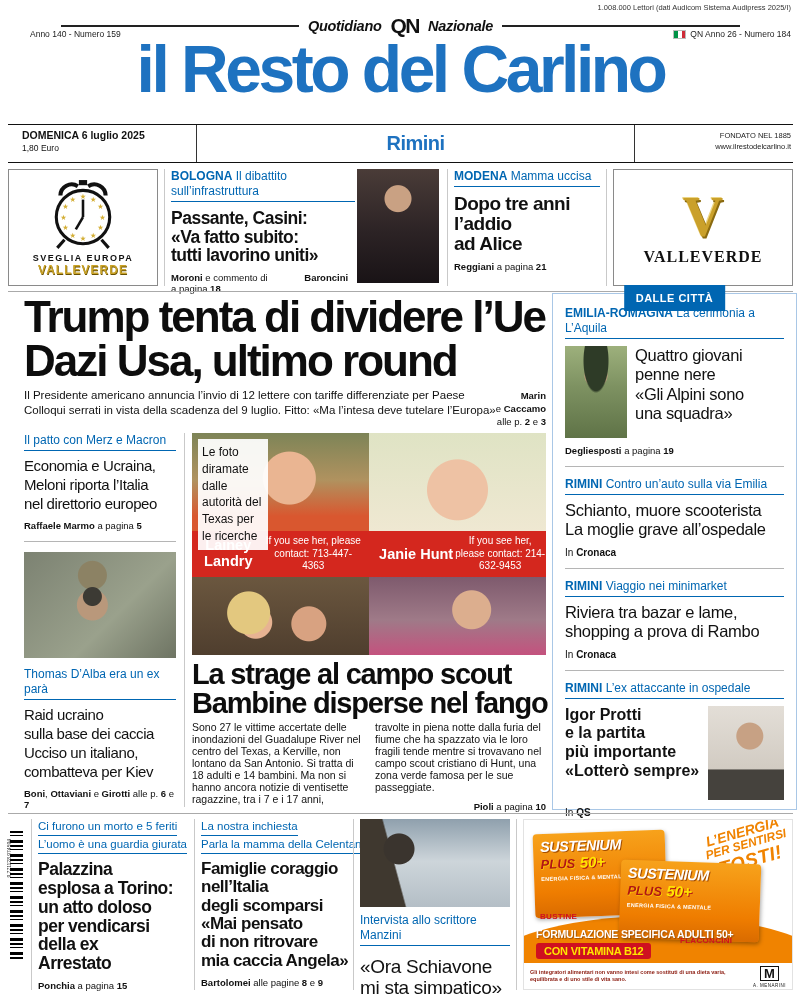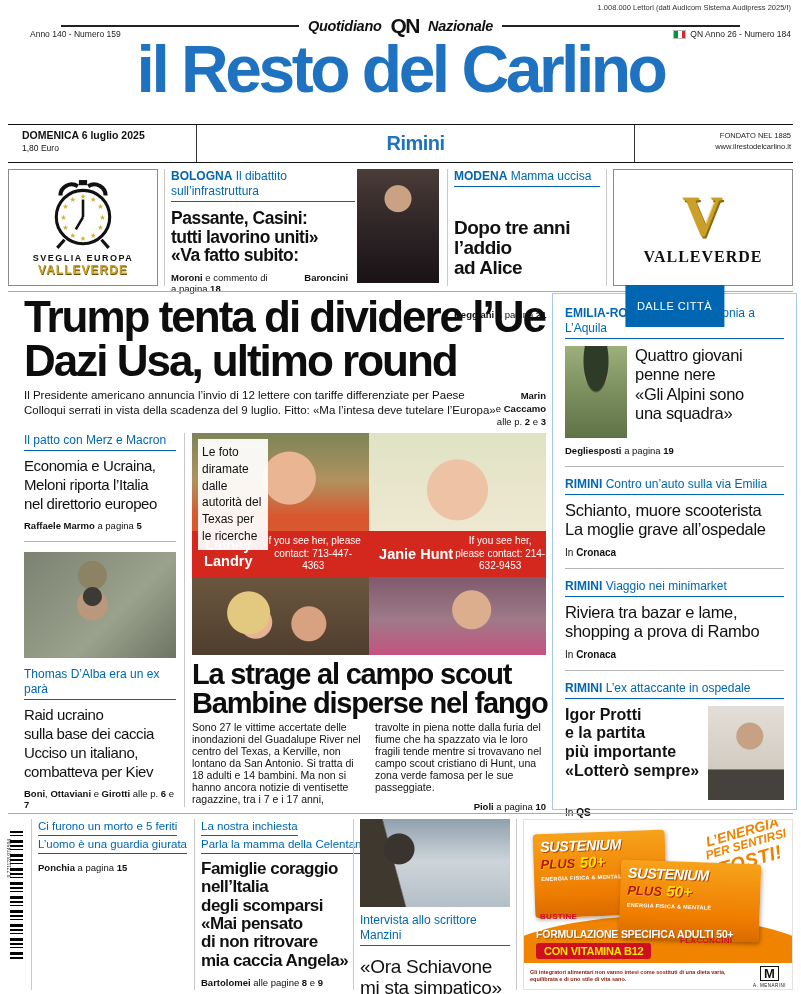--- a/index.html
+++ b/index.html
@@ -39,21 +39,21 @@
   .ad1 .l1{font-size:9px;font-weight:700;letter-spacing:1.5px;margin-top:1px;}
   .ad1 .l2{font-size:12px;font-weight:800;letter-spacing:1px;color:#c9a227;text-shadow:0.5px 0.5px 0 #6b5200;}
   .ad2{flex:1;}
   .ad2 .bigv{font-family:"Liberation Serif",serif;font-weight:900;font-size:56px;line-height:1;color:#caa02a;
              text-shadow:1.5px 1.5px 0 #8a6a10,-1px -1px 0 #ecd584;}
   .ad2 .vname{font-family:"Liberation Serif",serif;font-weight:800;font-size:16px;letter-spacing:1px;margin-top:3px;}
   .kicker{display:block;color:#0066b2;font-size:12px;border-bottom:1px solid #0066b2;padding-bottom:2px;line-height:1.25;}
   .kc{font-weight:700;}
   .ts-story{display:flex;flex-direction:column;}
   .ts1{width:184px;}
-  .ts2{width:146px;gap:24px;}
+  .ts2{width:146px;}
   .ts-hl{font-weight:800;font-size:17.5px;line-height:1.06;letter-spacing:-0.5px;margin-top:7px;}
   .ts2 .ts-hl{font-size:19px;}
   .byline{font-size:9.5px;margin-top:7px;color:#111;}
   .ph{flex:none;}
   .casini{width:82px;height:114px;margin:0 2px;
     background:radial-gradient(circle at 50% 26%, #c9a183 0 13px, rgba(0,0,0,0) 14px),
                linear-gradient(180deg,#4a3c38 0%,#2c2325 55%,#191316 100%);}
 
   
   .rule{position:absolute;left:8px;right:8px;height:1px;background:#aaa;}
@@ -102,21 +102,21 @@
   .capbox{position:absolute;top:6px;left:6px;width:62px;background:rgba(255,255,255,0.93);
           padding:5px 4px;font-size:12px;line-height:1.4;color:#111;}
   .feat-hl{margin-top:5px;font-size:29px;font-weight:800;letter-spacing:-1.2px;line-height:0.99;color:#0d0d0d;}
   .feat-body{margin-top:5px;display:flex;gap:12px;font-size:10.5px;line-height:1.13;}
   .fcol{width:171px;}
   .feat-byline{text-align:right;font-size:9.5px;margin-top:8px;}
 
   
   .rbox{position:absolute;top:293px;left:552px;width:243px;height:515px;border:1px solid #a9c7e6;background:#fff;}
   .rbox-label{position:absolute;top:-9px;left:50%;transform:translateX(-50%);background:#0066b2;color:#fff;
-              font-weight:400;font-size:11px;letter-spacing:0.5px;padding:15px 12px;white-space:nowrap;}
+              font-weight:700;font-size:11px;letter-spacing:0.5px;padding:7px 12px;white-space:nowrap;}
   .rbox-inner{padding:12px 12px 0 12px;}
   .rb-row{display:flex;gap:8px;margin-top:7px;align-items:flex-start;}
   .rb-hl{font-size:16.5px;line-height:1.18;letter-spacing:-0.3px;}
   .rb-hl-bold{font-weight:700;font-size:16px;line-height:1.16;flex:1;}
   .alpino{width:62px;height:92px;
     background:radial-gradient(ellipse at 50% 16%, #2e3b27 0 12px, rgba(0,0,0,0) 13px),
                radial-gradient(circle at 50% 32%, #caa285 0 11px, rgba(0,0,0,0) 12px),
                linear-gradient(180deg,#9db07c 0%,#7d9161 45%,#5f7347 100%);}
   .protti{width:76px;height:94px;
     background:radial-gradient(circle at 55% 32%, #c7a184 0 13px, rgba(0,0,0,0) 14px),
@@ -241,22 +241,22 @@
         </g>
       </svg>
       <div class="l1">SVEGLIA EUROPA</div>
       <div class="l2">VALLEVERDE</div>
     </div>
     <div class="vd"></div>
     <div class="ts-story ts1">
       <span class="kicker"><span class="kc">BOLOGNA</span><span> Il dibattito sull’infrastruttura</span></span>
       <div class="ts-hl lines">
           <div>Passante, Casini:</div>
+          <div>«Va fatto subito:</div>
           <div>tutti lavorino uniti»</div>
-          <div>«Va fatto subito:</div>
         </div>
       <div class="byline"><span style="font-weight: 700;">Moroni</span><span> e commento di </span><span style="font-weight: 700; margin-left: 34px;">Baroncini</span><span> a pagina </span><span style="font-weight: 700;">18</span></div>
     </div>
     <div class="ph casini"></div>
     <div class="vd"></div>
     <div class="ts-story ts2">
       <span class="kicker"><span class="kc">MODENA</span><span> Mamma uccisa</span></span>
       <div class="ts-hl lines">
           <div>Dopo tre anni</div>
           <div>l’addio</div>
@@ -394,20 +394,28 @@
   <div class="rule rule2"></div>
 
   <div class="bottomrow">
     <div class="barcode">
       <div class="bars"></div>
       <div class="bcnum">9 771128 974594</div>
     </div>
     <div class="vd"></div>
     <div class="b-story bt1">
       <div class="kicker2 lines"><div>Ci furono un morto e 5 feriti</div><div>L’uomo è una guardia giurata</div></div>
+      <div class="b-hl lines">
+          <div>Palazzina</div>
+          <div>esplosa a Torino:</div>
+          <div>un atto doloso</div>
+          <div>per vendicarsi</div>
+          <div>della ex</div>
+          <div>Arrestato</div>
+        </div>
       <div class="byline"><span style="font-weight: 700;">Ponchia</span><span> a pagina </span><span style="font-weight: 700;">15</span></div>
     </div>
     <div class="vd"></div>
     <div class="b-story bt2">
       <div class="kicker2 lines"><div>La nostra inchiesta</div><div>Parla la mamma della Celentano</div></div>
       <div class="b-hl lines">
           <div>Famiglie coraggio</div>
           <div>nell’Italia</div>
           <div>degli scomparsi</div>
           <div>«Mai pensato</div>

